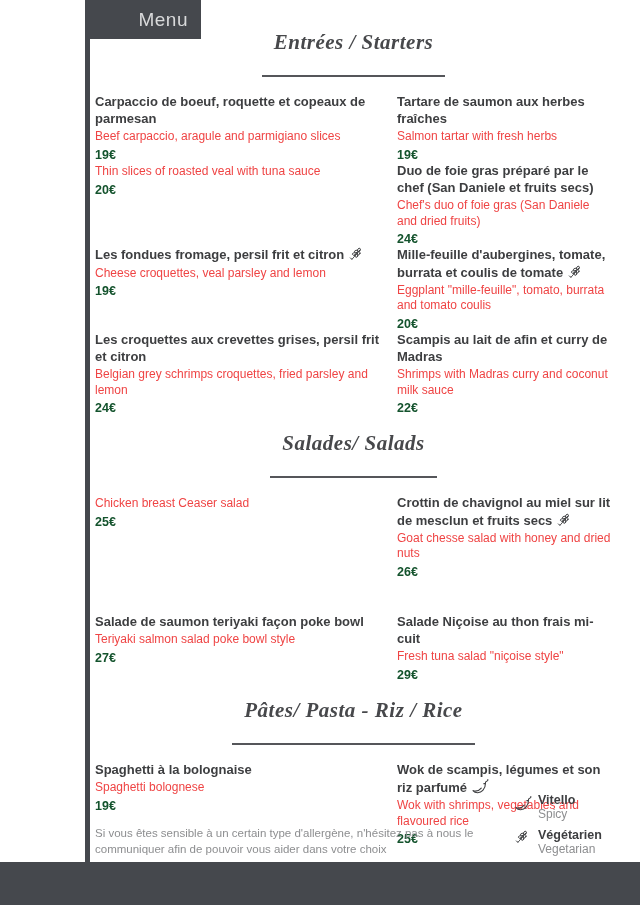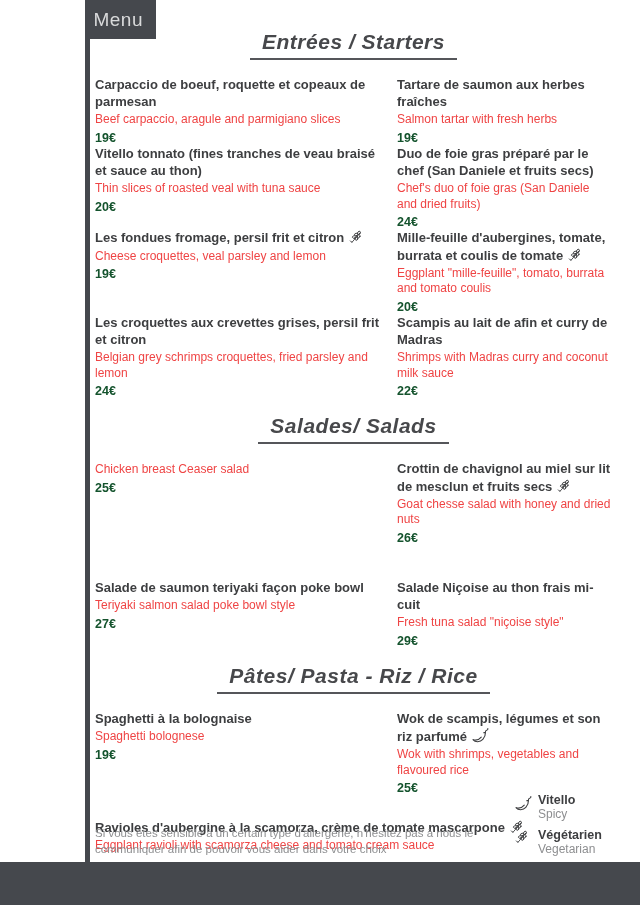--- a/index.html
+++ b/index.html
@@ -7,21 +7,21 @@
   body {
     position: relative;
     background: #ffffff;
     font-family: "Liberation Sans", sans-serif;
     overflow: hidden;
     color: #3d3e40;
   }
 
   
   .menu-tab {
-    position: absolute; left: 85px; top: 0; width: 71px; height: 39px;
+    position: absolute; left: 85px; top: 0; width: 116px; height: 39px;
     background: #45484d; color: #d9dadb;
     font-size: 19px; line-height: 39px; text-align: right; padding-right: 13px;
     font-weight: 400; letter-spacing: 0.5px;
   }
 
   
   .side-rule {
     position: absolute; left: 85px; top: 0; width: 5px; height: 862px;
     background: #45484d;
   }
@@ -34,26 +34,26 @@
 
   
   .content {
     position: absolute; left: 95px; top: 30px; width: 517px;
   }
   .section { margin-bottom: 14px; }
   .section + .section { margin-top: 16px; }
   .section-heading-row { text-align: center; margin-bottom: 16px; }
   .section-heading {
     display: inline-block;
-    font-family: Liberation Sans, sans-serif;
+    font-family: Liberation Serif, serif;
     font-style: italic; font-weight: bold;
     font-size: 21px; color: #47484b;
     letter-spacing: 0.5px;
     border-bottom: 2px solid #55565a;
-    padding: 0 12px 4px 12px;
+    padding: 0 12px 20px 12px;
   }
   .items {
     display: grid;
     grid-template-columns: 288px 1fr;
     column-gap: 14px;
     align-items: start;
   }
   .sec-starters .items { }
   .sec-salads   .items { row-gap: 34px; }
   .sec-pasta    .items { row-gap: 24px; }
@@ -99,21 +99,20 @@
           <div class="item-title"><span>Carpaccio de boeuf, roquette et copeaux de parmesan</span></div>
           <div class="item-desc">Beef carpaccio, aragule and parmigiano slices</div>
           <div class="item-price">19€</div>
         </article>
         <article class="menu-item">
           <div class="item-title"><span>Tartare de saumon aux herbes fraîches</span></div>
           <div class="item-desc">Salmon tartar with fresh herbs</div>
           <div class="item-price">19€</div>
         </article>
         <article class="menu-item">
-          <div class="item-title"><span>Vitello tonnato (fines tranches de veau braisé et sauce au thon)</span></div>
           <div class="item-desc">Thin slices of roasted veal with tuna sauce</div>
           <div class="item-price">20€</div>
         </article>
         <article class="menu-item">
           <div class="item-title"><span>Duo de foie gras préparé par le chef (San Daniele et fruits secs)</span></div>
           <div class="item-desc">Chef's duo of foie gras (San Daniele and dried fruits)</div>
           <div class="item-price">24€</div>
         </article>
         <article class="menu-item">
           <div class="item-title"><span>Les fondues fromage, persil frit et citron</span><span class="dish-icon"><svg width="15" height="15" viewBox="0 0 24 24" fill="none" stroke="#3d3e40" stroke-width="1.4" stroke-linecap="round">

